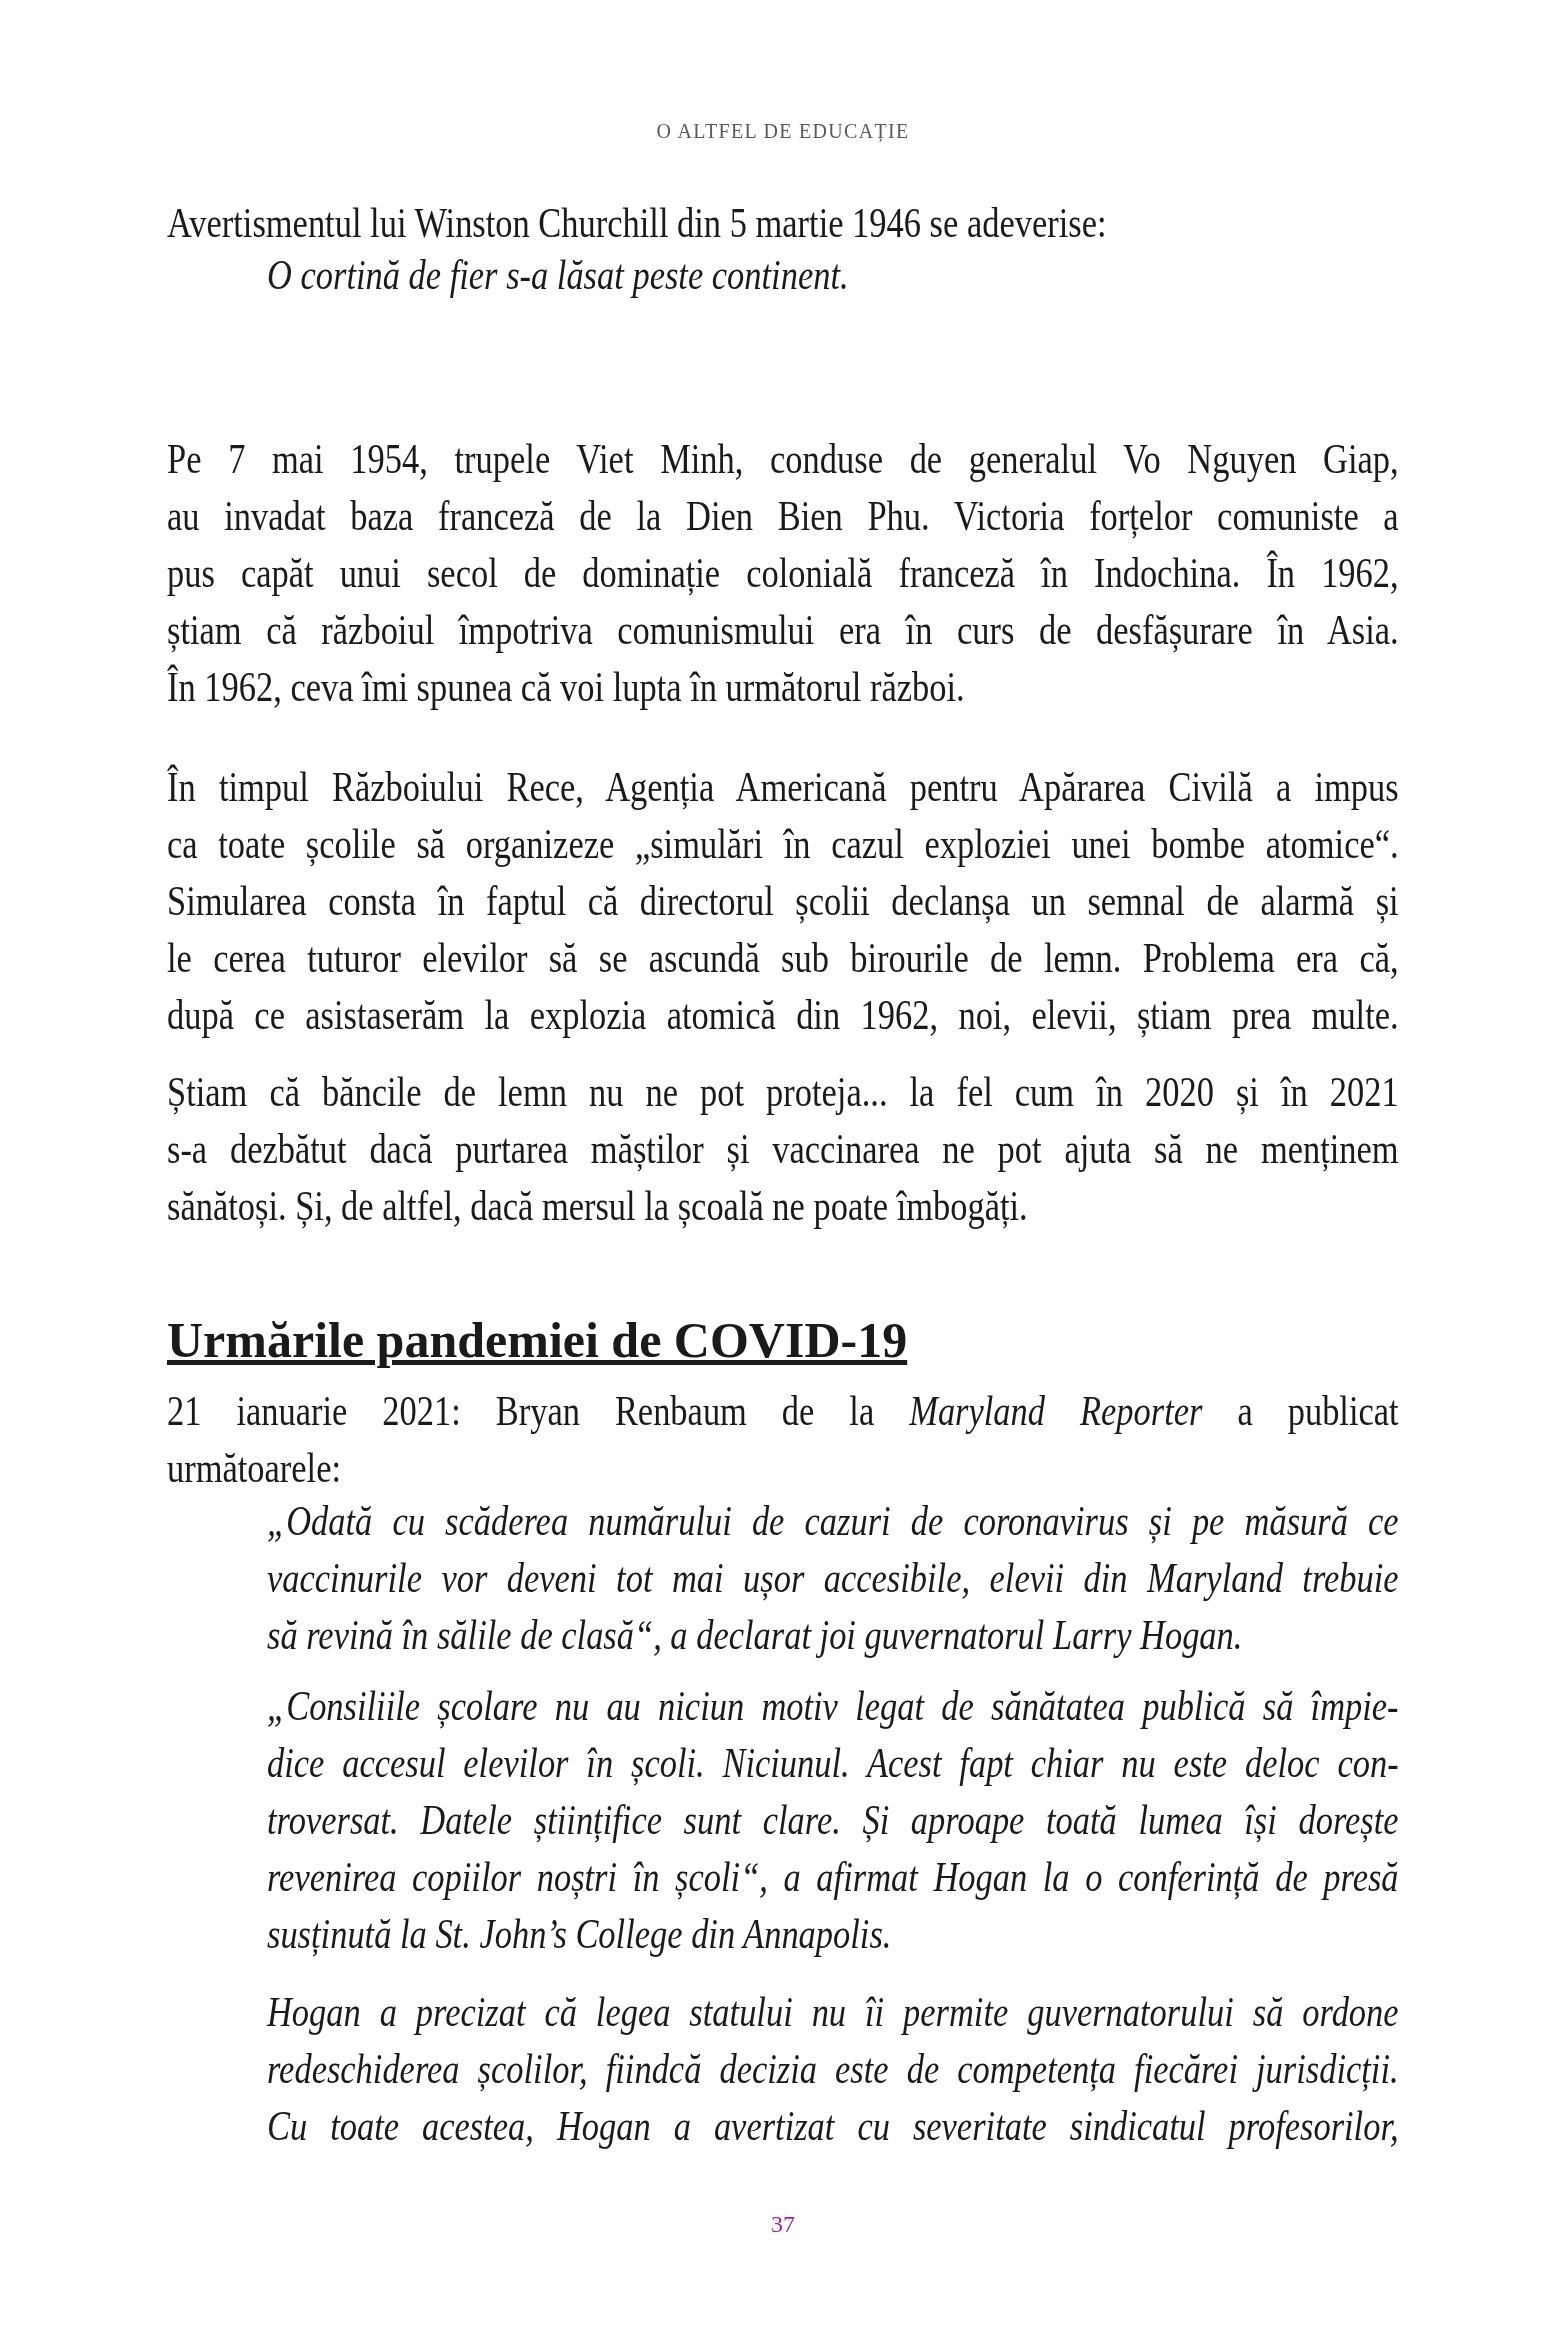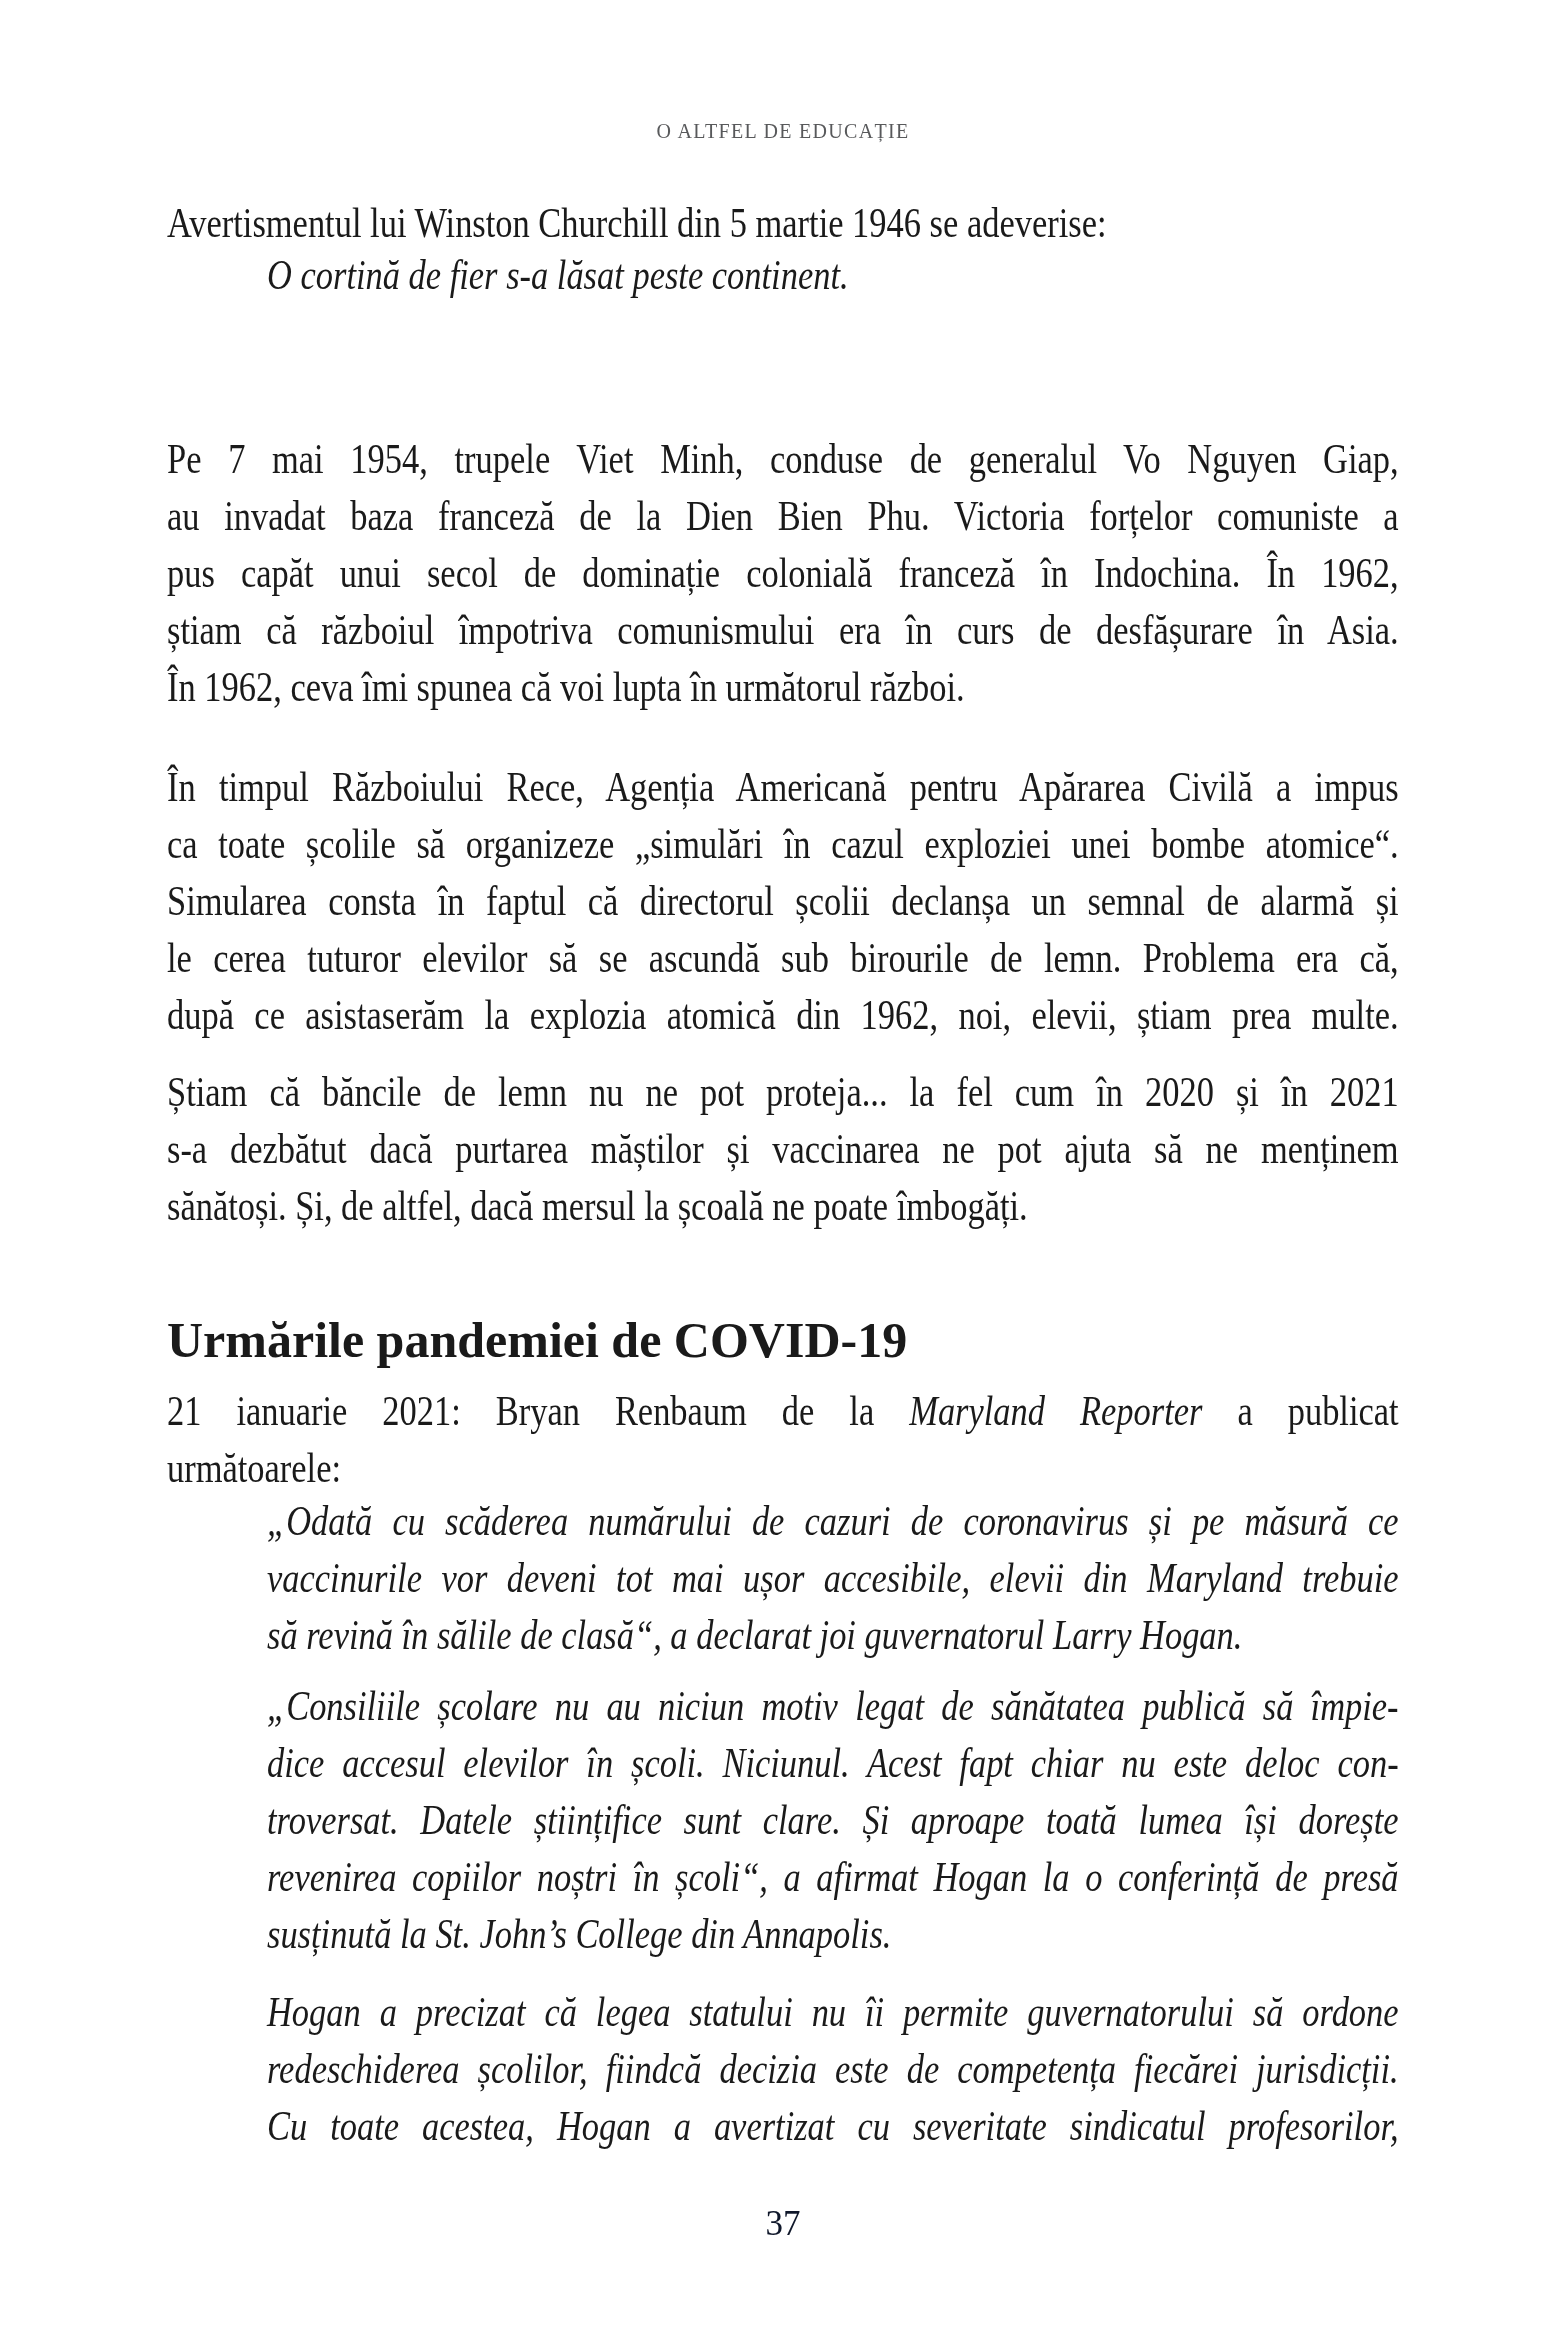--- a/index.html
+++ b/index.html
@@ -50,30 +50,31 @@
   .line.ind { margin-left: 100px; width: 1380px; }
   .it, .line.it { font-style: italic; }
   .quote .line { width: 1380px; font-style: italic; }  
   .heading { font-weight: bold; }
   .heading .line {
     font-size: 50px;
     line-height: 57px;
     width: 1232px;
     transform: none;
     font-weight: bold;
+    text-decoration: underline;
   }
   .page-number {
     position: absolute;
     top: 2204px;
     left: 167px;
     width: 1232px;
     text-align: center;
-    font-size: 35px;
+    font-size: 24px;
     line-height: 40px;
-    color: #0f172a;
+    color: #a21caf;
   }
 </style>
 </head>
 <body>
 
 <div class="page">
 
   <header class="running-header">O ALTFEL DE EDUCAȚIE</header>
 
   <main class="column">

